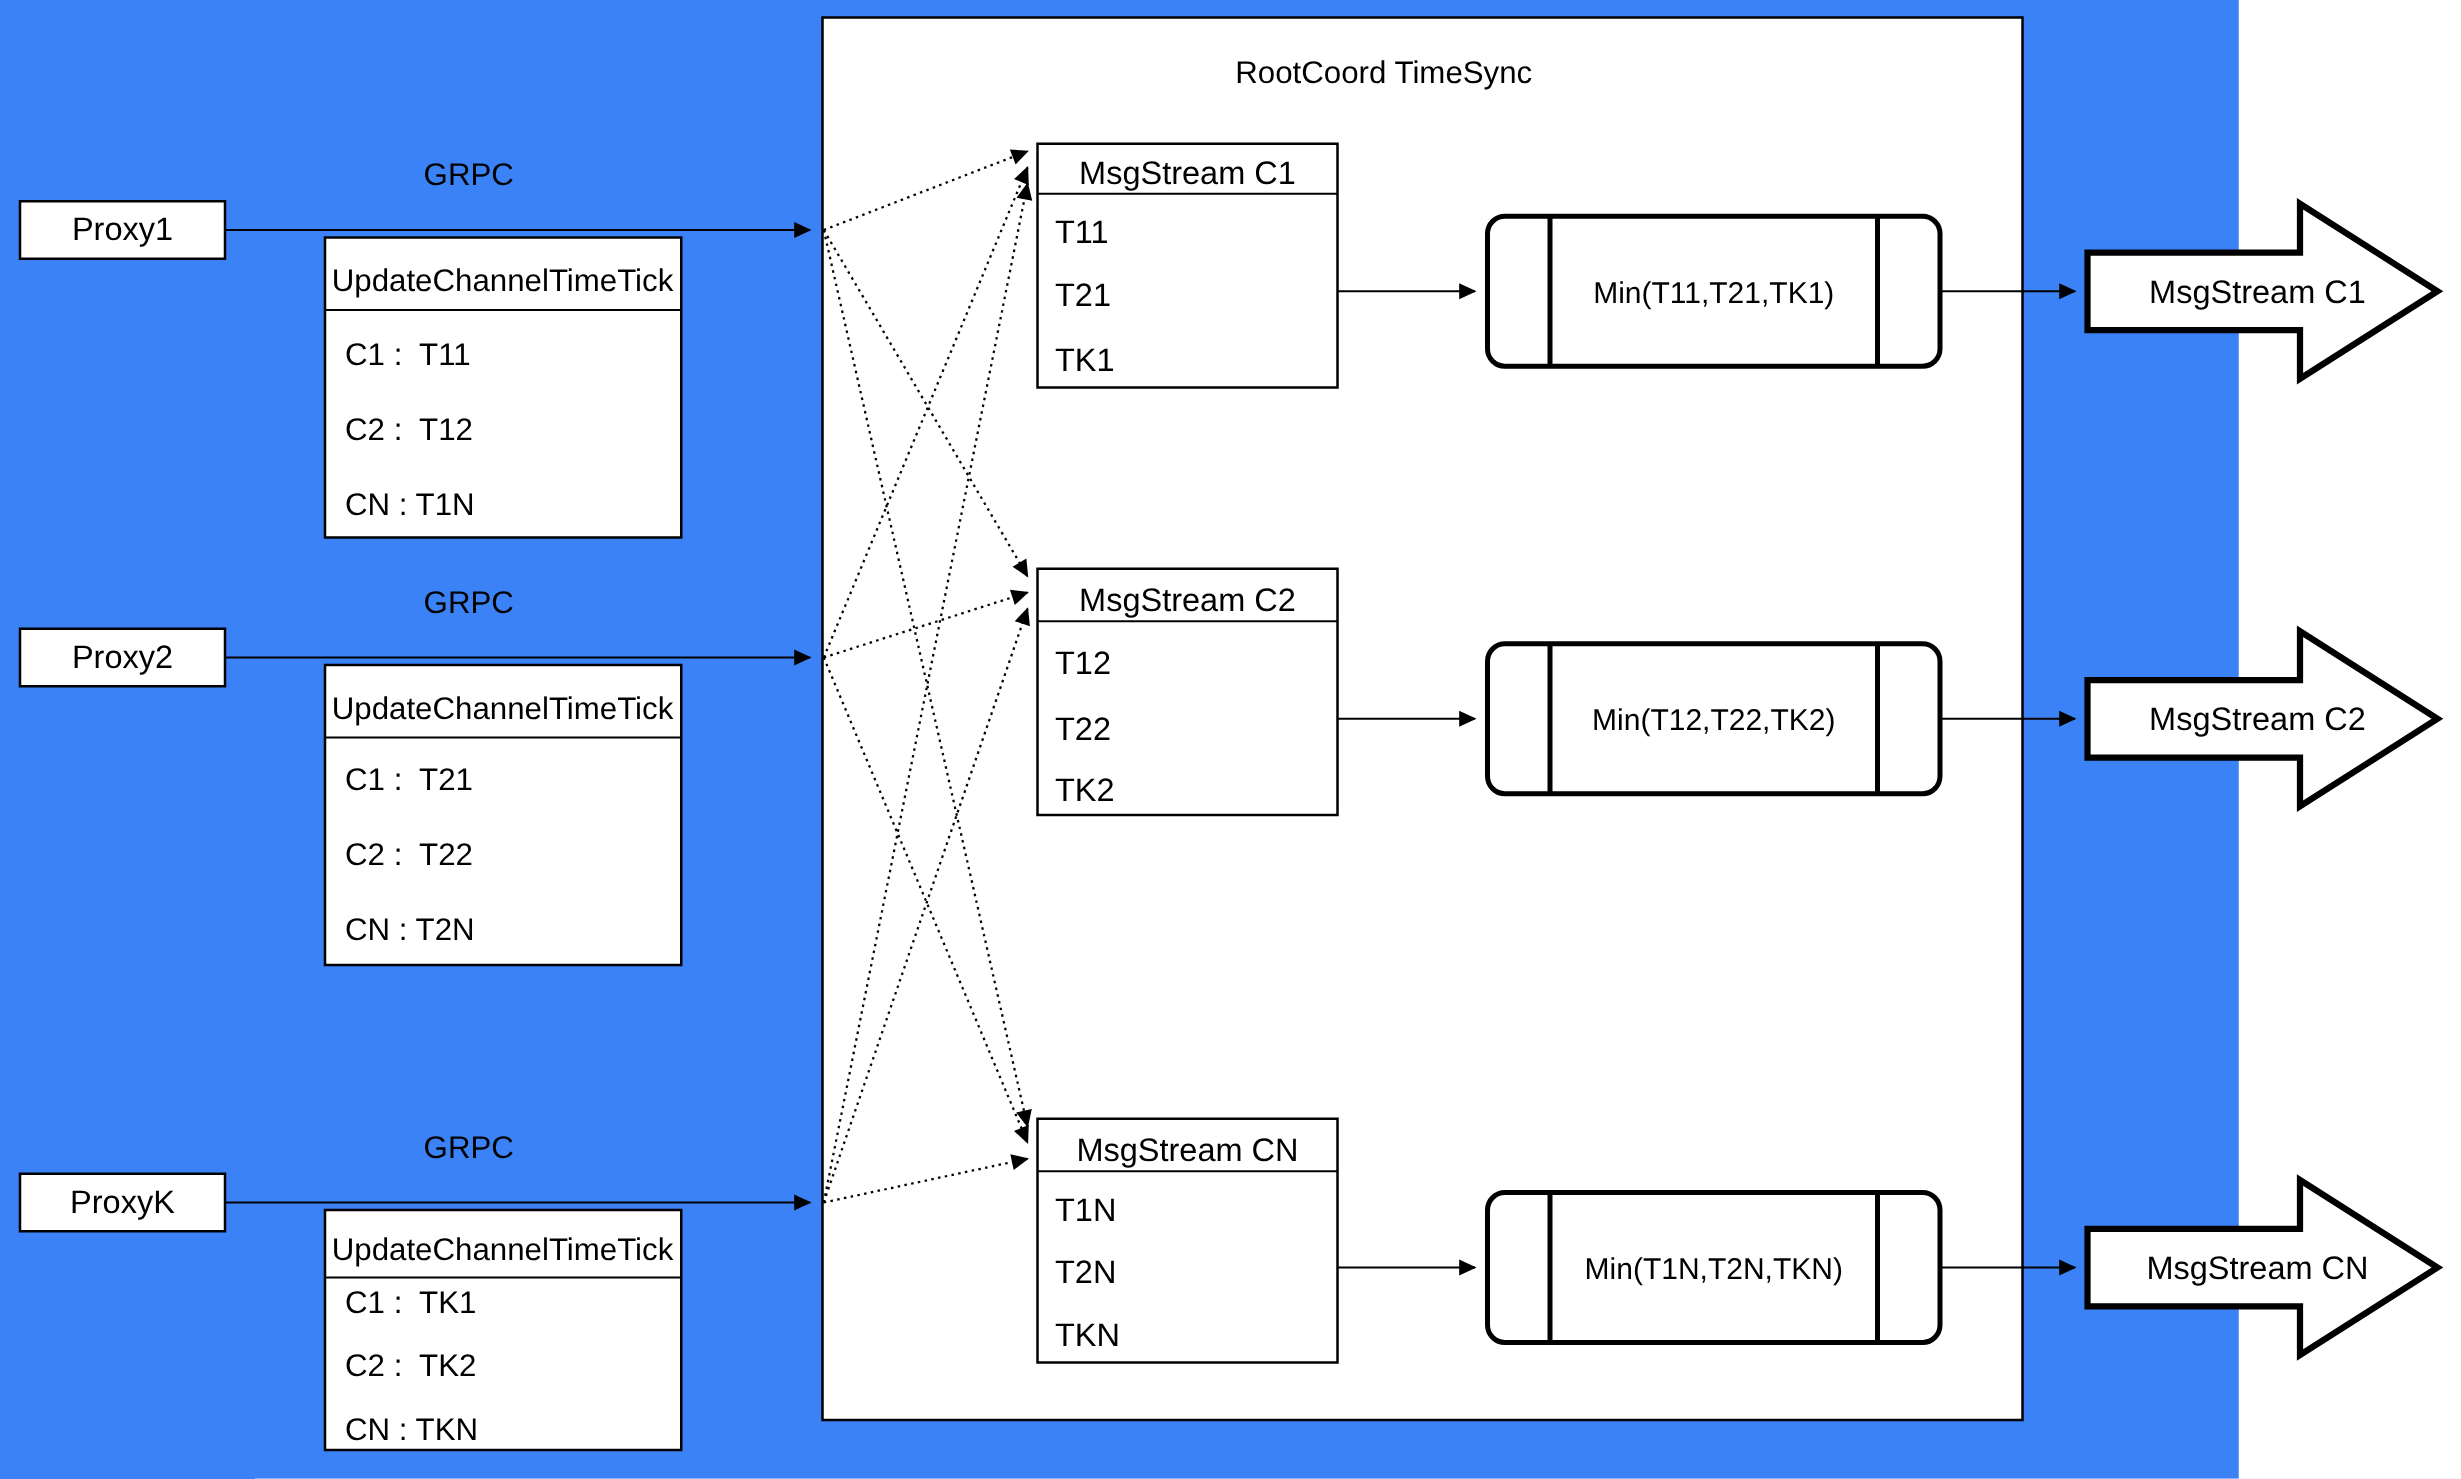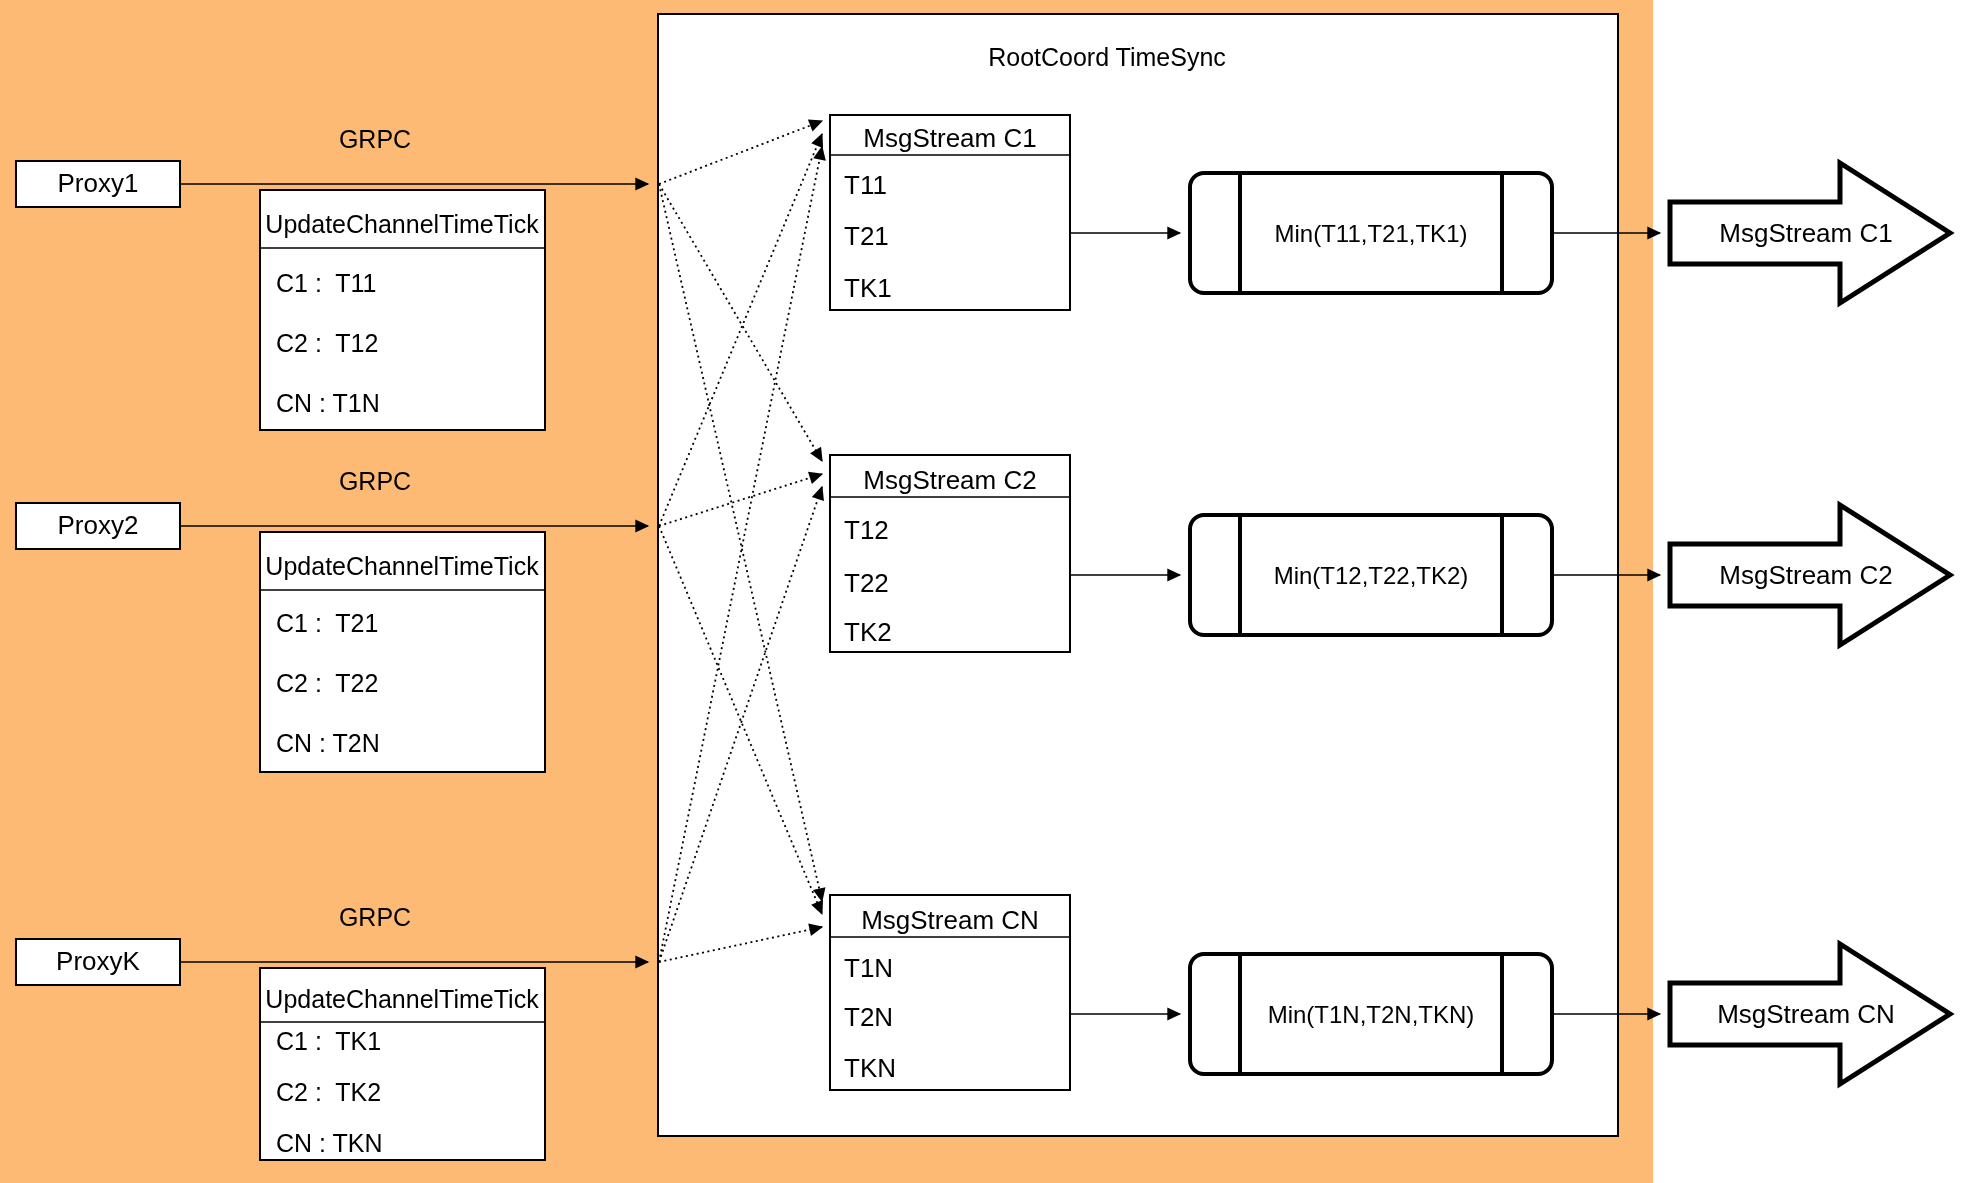--- a/index.html
+++ b/index.html
@@ -1,20 +1,20 @@
 <!DOCTYPE html>
 <html><head>
 <meta charset="utf-8">
 <style>
   html, body { margin: 0; padding: 0; background: #ffffff; }
   .canvas {
     position: relative;
-    width: 1653px;
+    width: 1791px;
     height: 1183px;
-    background: #fdba74;
+    background: #3b82f6;
     font-family: "Liberation Sans", "DejaVu Sans", sans-serif;
   }
   svg { display: block; }
   svg text {
     font-family: "Liberation Sans", "DejaVu Sans", sans-serif;
     fill: #000000;
     white-space: pre;
   }
   .t25 { font-size: 25px; }
   .t24 { font-size: 24px; }

